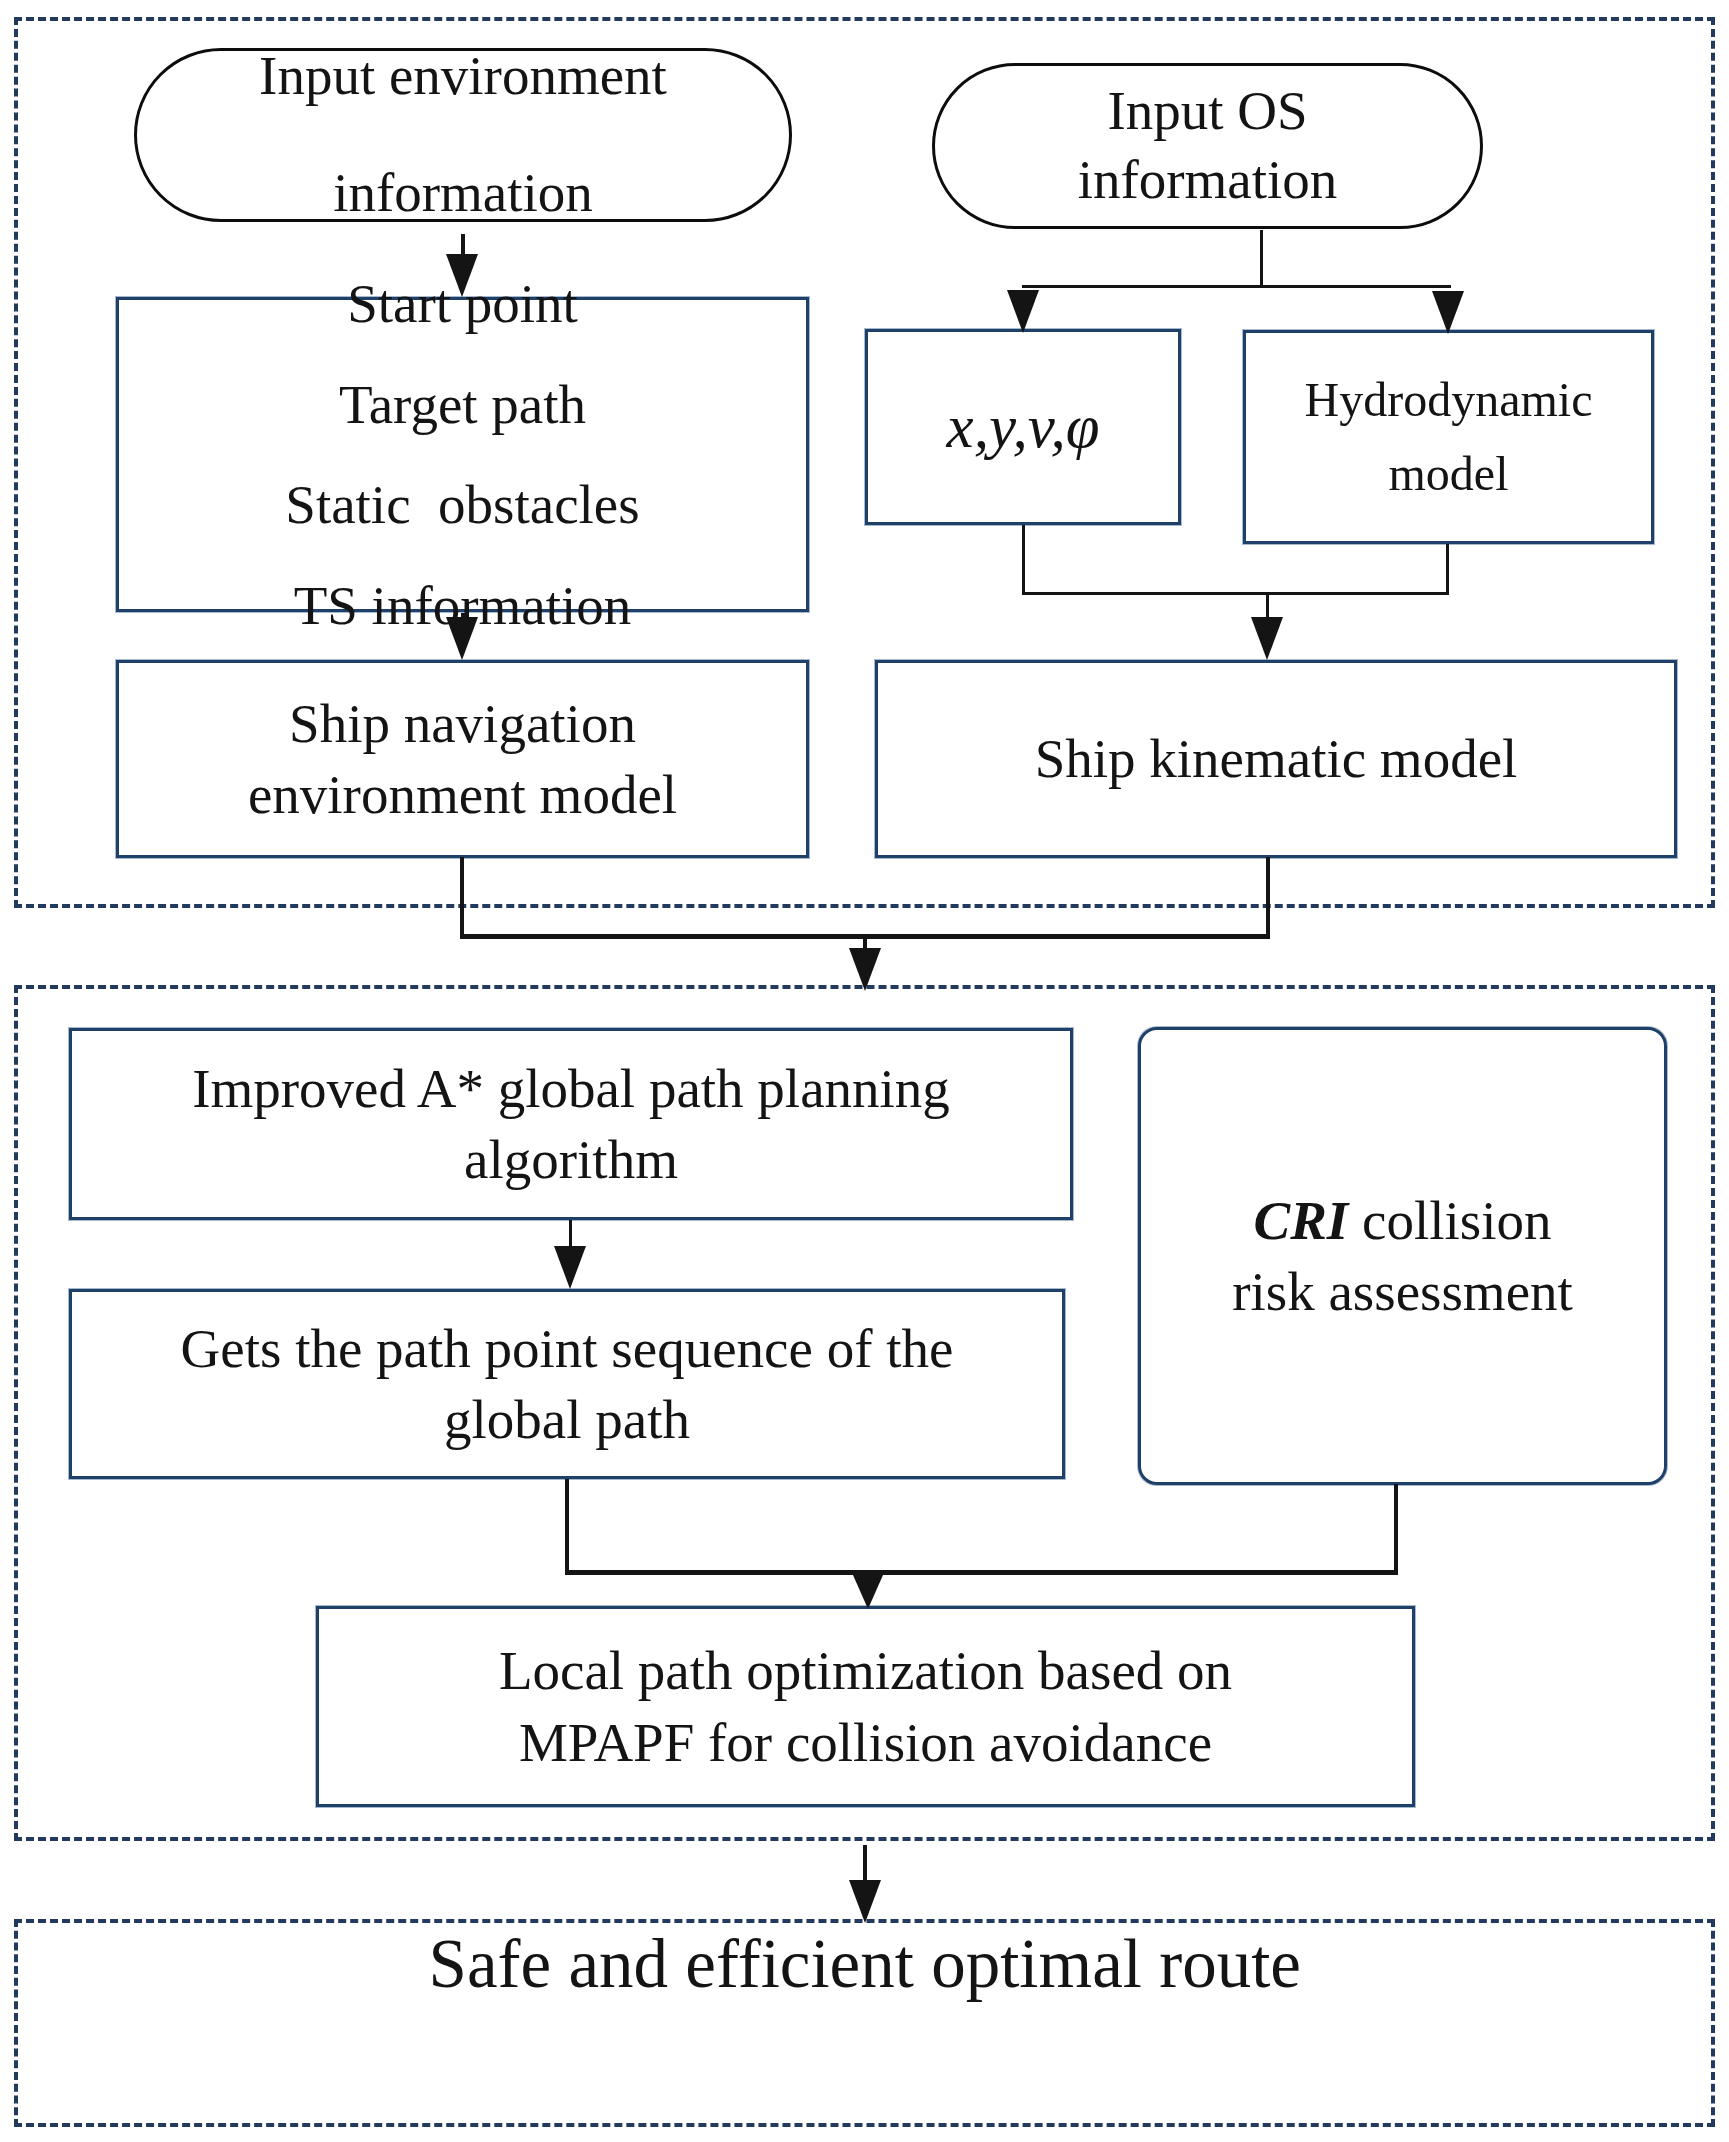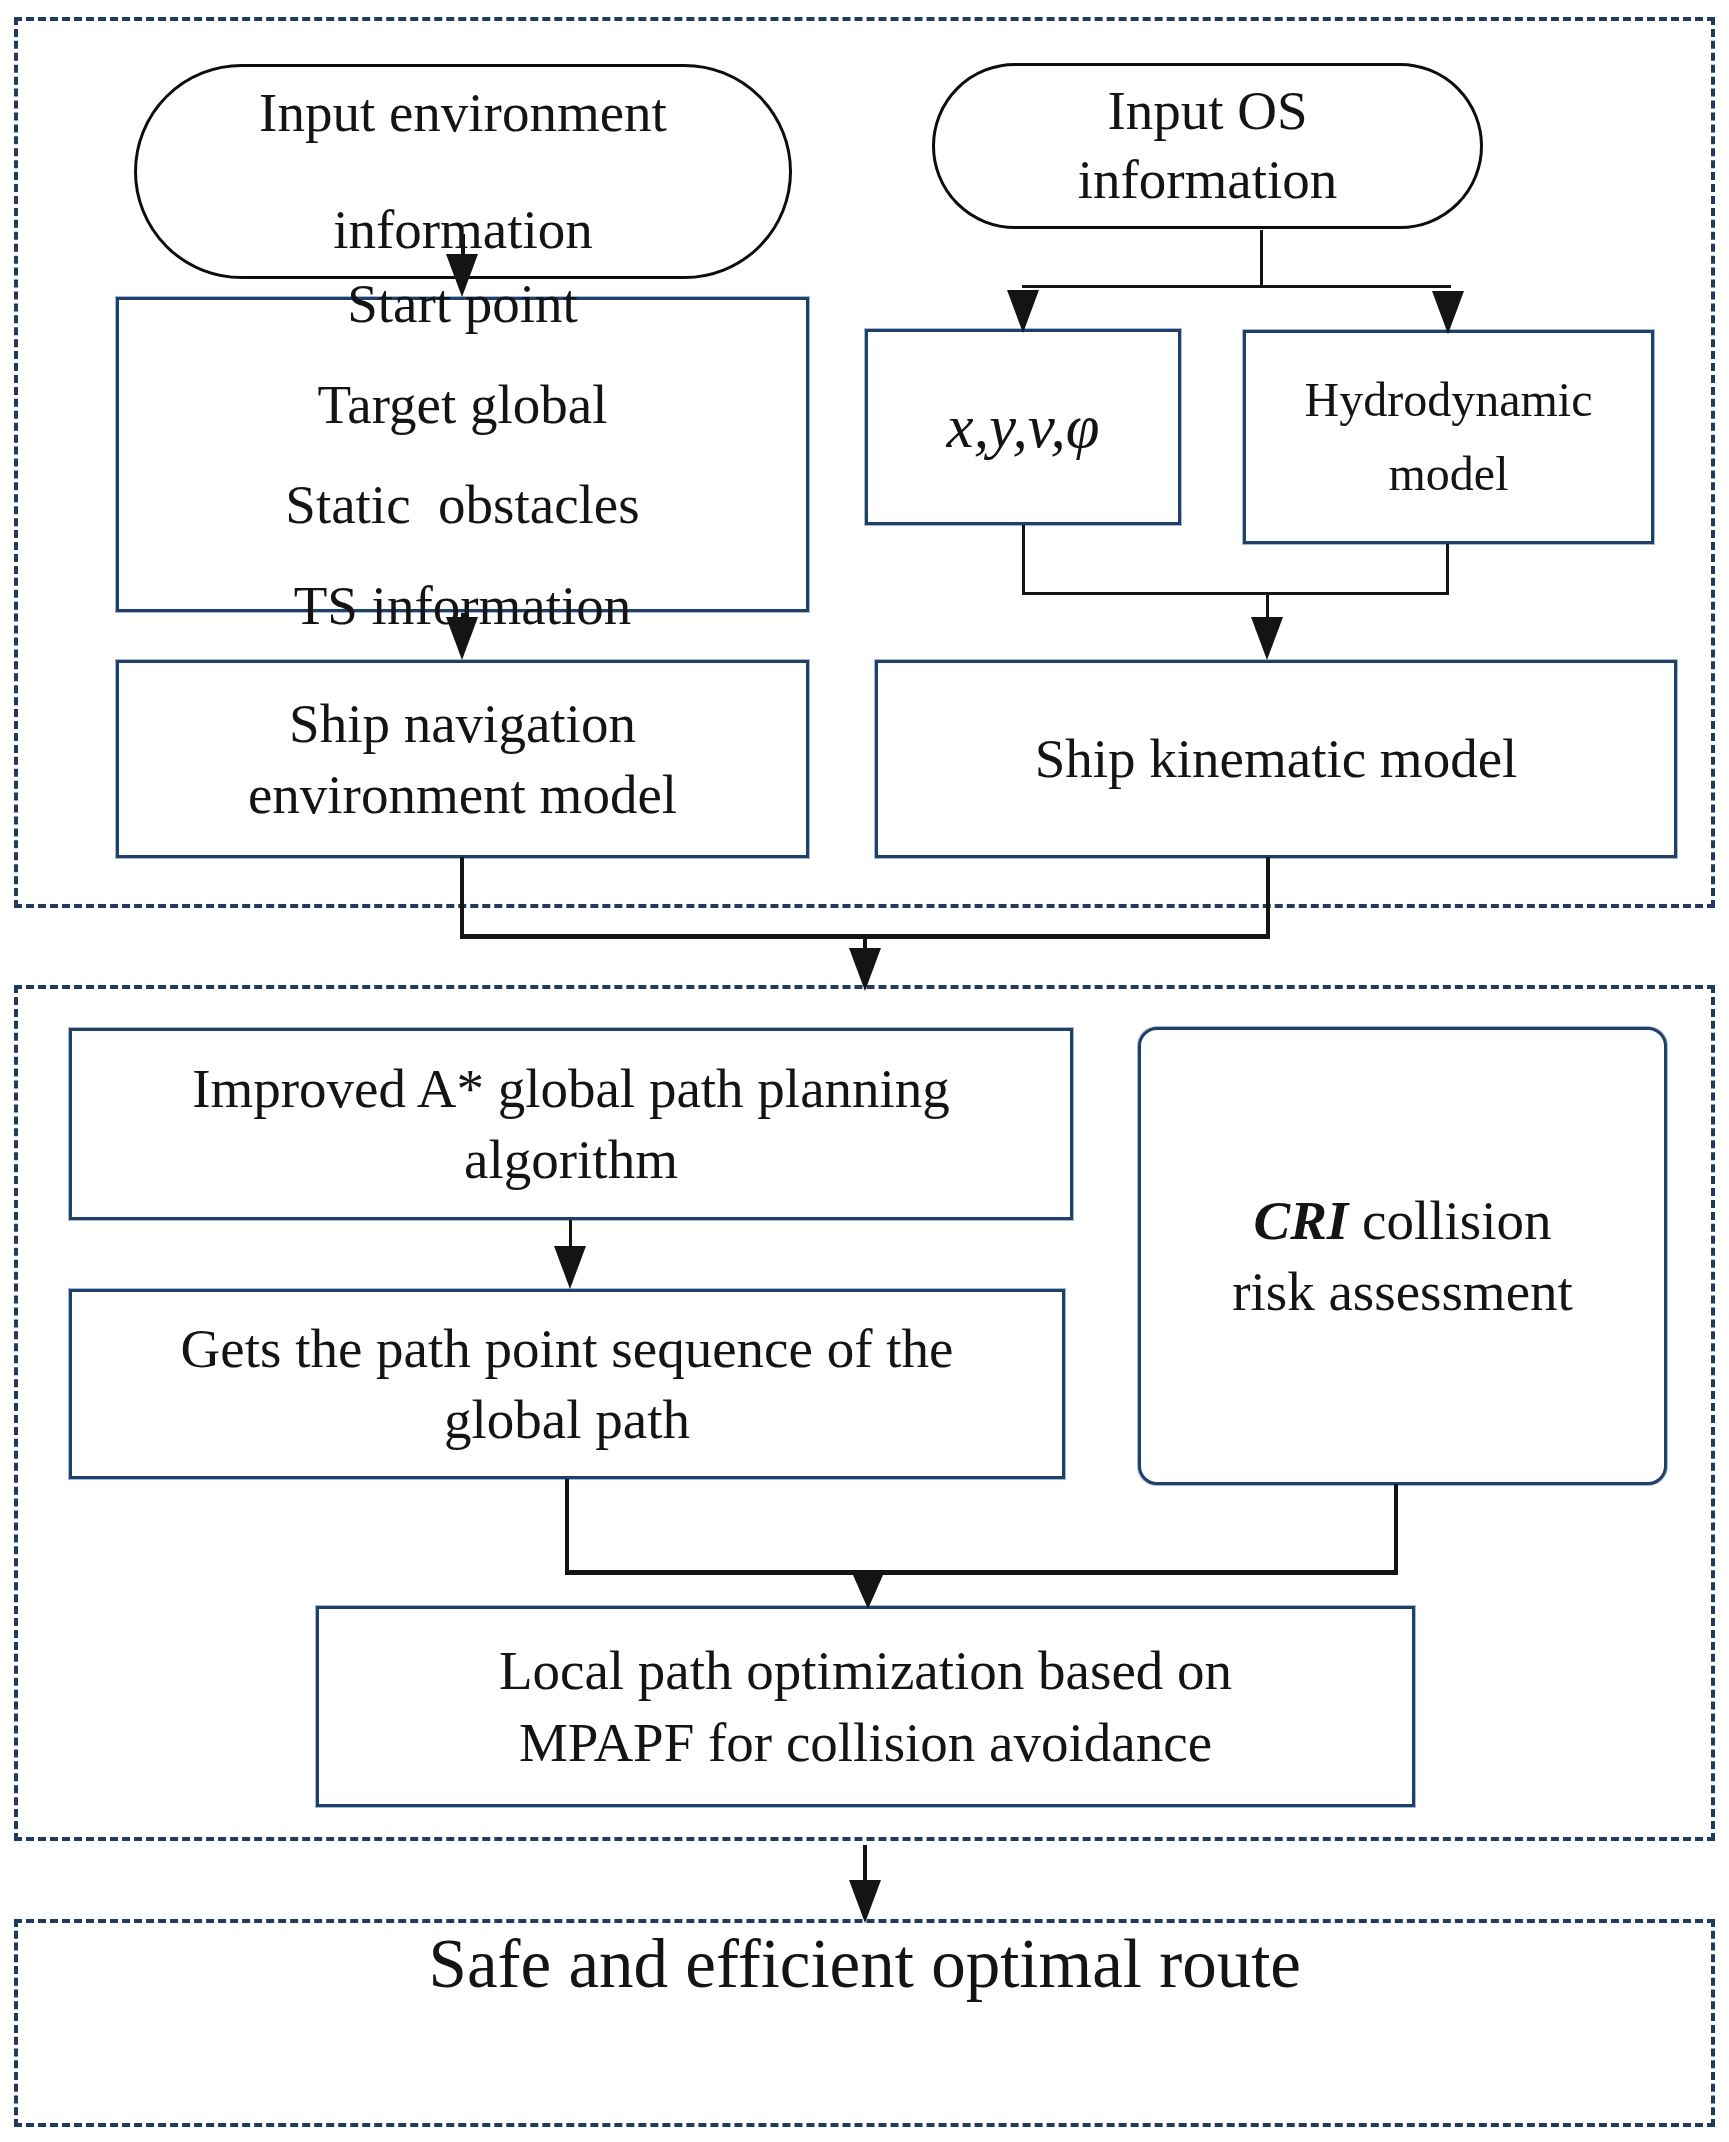--- a/index.html
+++ b/index.html
@@ -47,21 +47,21 @@
   }
 
   .line { display: block; white-space: pre-wrap; }
   .fs-main  { font-size: 55px; line-height: 1.3; }
   .fs-term  { font-size: 55px; line-height: 1.25; }
   .fs-hydro { font-size: 48px; line-height: 1.3; }
   .fs-state { font-size: 61px; font-style: italic; }
   .fs-route { font-size: 69px; line-height: 1.2; }
   .emph { font-weight: bold; font-style: italic; }
 
-  #n-input-env { left: 134px;  top: 64px;   width: 658px;  height: 215px; gap: 48px; }
+  #n-input-env { left: 134px;  top: 48px;   width: 658px;  height: 174px; gap: 48px; }
   #n-env-inputs{ left: 116px;  top: 297px;  width: 693px;  height: 315px; gap: 29px; }
   #n-nav-env   { left: 116px;  top: 660px;  width: 693px;  height: 198px; }
   #n-input-os  { left: 932px; top: 63px;   width: 551px;  height: 166px; }
   #n-os-state  { left: 865px;  top: 329px;  width: 316px;  height: 196px; }
   #n-hydro     { left: 1243px; top: 330px;  width: 411px;  height: 214px; gap: 12px; }
   #n-kinematic { left: 867px;  top: 660px;  width: 802px;  height: 198px; margin-left: 8px; }
   #n-astar     { left: 69px;   top: 1028px; width: 1004px; height: 192px; }
   #n-pathseq   { left: 69px;   top: 1289px; width: 996px; height: 190px; }
   #n-cri       { left: 1138px; top: 1027px; width: 529px;  height: 458px; border-radius: 19px; }
   #n-local     { left: 316px;  top: 1606px; width: 1099px; height: 201px; }
@@ -119,21 +119,21 @@
     <span class="line fs-route">Safe and efficient optimal route</span>
   </div>
 
   <div class="terminator fs-term" id="n-input-env">
     <span class="line">Input environment</span>
     <span class="line">information</span>
   </div>
 
   <div class="box fs-main" id="n-env-inputs">
     <span class="line">Start point</span>
-    <span class="line">Target global</span>
+    <span class="line">Target path</span>
     <span class="line">Static  obstacles</span>
     <span class="line">TS information</span>
   </div>
 
   <div class="box fs-main" id="n-nav-env">
     <span class="line">Ship navigation</span>
     <span class="line">environment model</span>
   </div>
 
   <div class="terminator fs-term" id="n-input-os">

